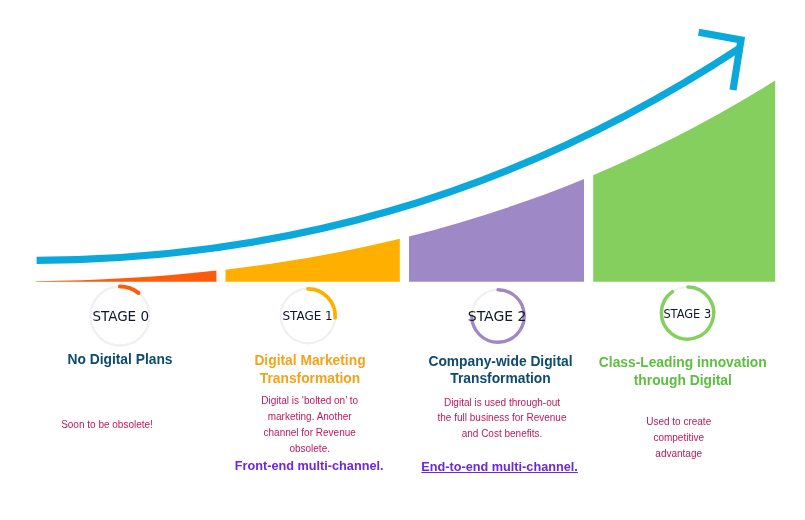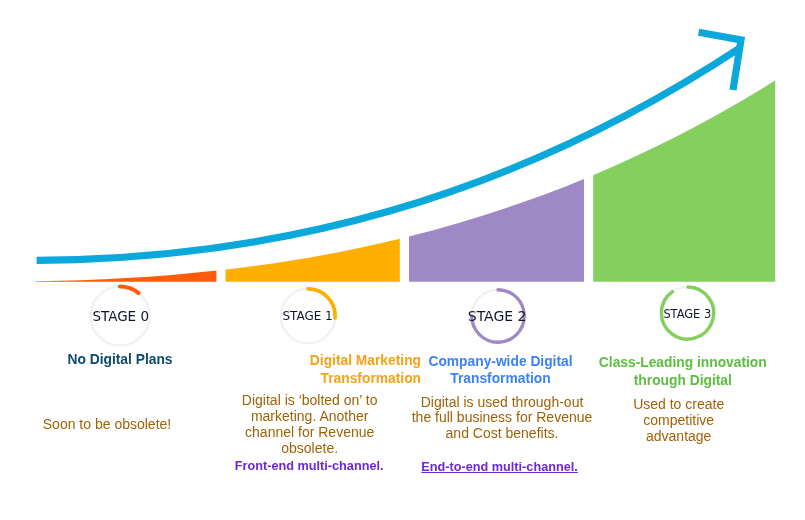--- a/index.html
+++ b/index.html
@@ -8,21 +8,21 @@
        font-family:"Liberation Sans",sans-serif;}
   #root{position:relative;width:805px;height:520px;background:#fff;}
   svg.chart{position:absolute;left:0;top:0;}
 
   .badge{position:absolute;}
   .badge-label{position:absolute;white-space:nowrap;text-align:center;width:160px;
      font-family:"DejaVu Sans",sans-serif;color:#0f172a;line-height:14px;}
 
   .tblock{position:absolute;text-align:center;}
   .title{font-weight:bold;font-size:13.8px;line-height:17.85px;}
-  .body{font-size:14px;line-height:15.85px;color:#a16207;}
+  .body{font-size:10px;line-height:15.85px;color:#be185d;}
   .tblock .line{white-space:nowrap;}
   .note{font-weight:bold;font-size:12.7px;color:#6d28d9;}
 </style>
 </head>
 <body>
 
 <div id="root">
 
   <svg class="chart" width="805" height="520" viewBox="0 0 805 520">
     <defs>
@@ -85,46 +85,46 @@
     <div class="badge-label" style="left:-50.25px;top:24.15px;font-size:11.4px;">STAGE 3</div>
   </div>
 
   <div class="tblock title" style="left:20px;top:351px;width:200px;color:#0c4a6e;">
     <div class="line">No Digital Plans</div>
   </div>
   <div class="tblock body" style="left:7px;top:416.8px;width:200px;">
     <div class="line">Soon to be obsolete!</div>
   </div>
 
-  <div class="tblock title" style="left:221px;top:352.0px;width:200px;color:#F5A21B;text-align:right;">
+  <div class="tblock title" style="left:210px;top:352.0px;width:200px;color:#F5A21B;">
     <div class="line">Digital Marketing</div>
     <div class="line">Transformation</div>
   </div>
   <div class="tblock body" style="left:209.7px;top:393.1px;width:200px;">
     <div class="line">Digital is ‘bolted on’ to</div>
     <div class="line">marketing. Another</div>
     <div class="line">channel for Revenue</div>
     <div class="line">obsolete.</div>
   </div>
   <div class="tblock note" style="left:209.2px;top:459.2px;width:200px;">Front-end multi-channel.</div>
 
-  <div class="tblock title" style="left:400.5px;top:352.5px;width:200px;color:#3b82f6;">
+  <div class="tblock title" style="left:400.5px;top:352.5px;width:200px;color:#0c4a6e;">
     <div class="line">Company-wide Digital</div>
     <div class="line">Transformation</div>
   </div>
   <div class="tblock body" style="left:402px;top:394.6px;width:200px;">
     <div class="line">Digital is used through-out</div>
     <div class="line">the full business for Revenue</div>
     <div class="line">and Cost benefits.</div>
   </div>
   <div class="tblock note" style="left:399.6px;top:459.6px;width:200px;text-decoration:underline;">End-to-end multi-channel.</div>
 
   <div class="tblock title" style="left:582.8px;top:353.9px;width:200px;color:#5DBE3F;">
     <div class="line">Class-Leading innovation</div>
     <div class="line">through Digital</div>
   </div>
-  <div class="tblock body" style="left:578.7px;top:397px;width:200px;">
+  <div class="tblock body" style="left:578.7px;top:414px;width:200px;">
     <div class="line">Used to create</div>
     <div class="line">competitive</div>
     <div class="line">advantage</div>
   </div>
 
 </div>
 
 </body></html>

